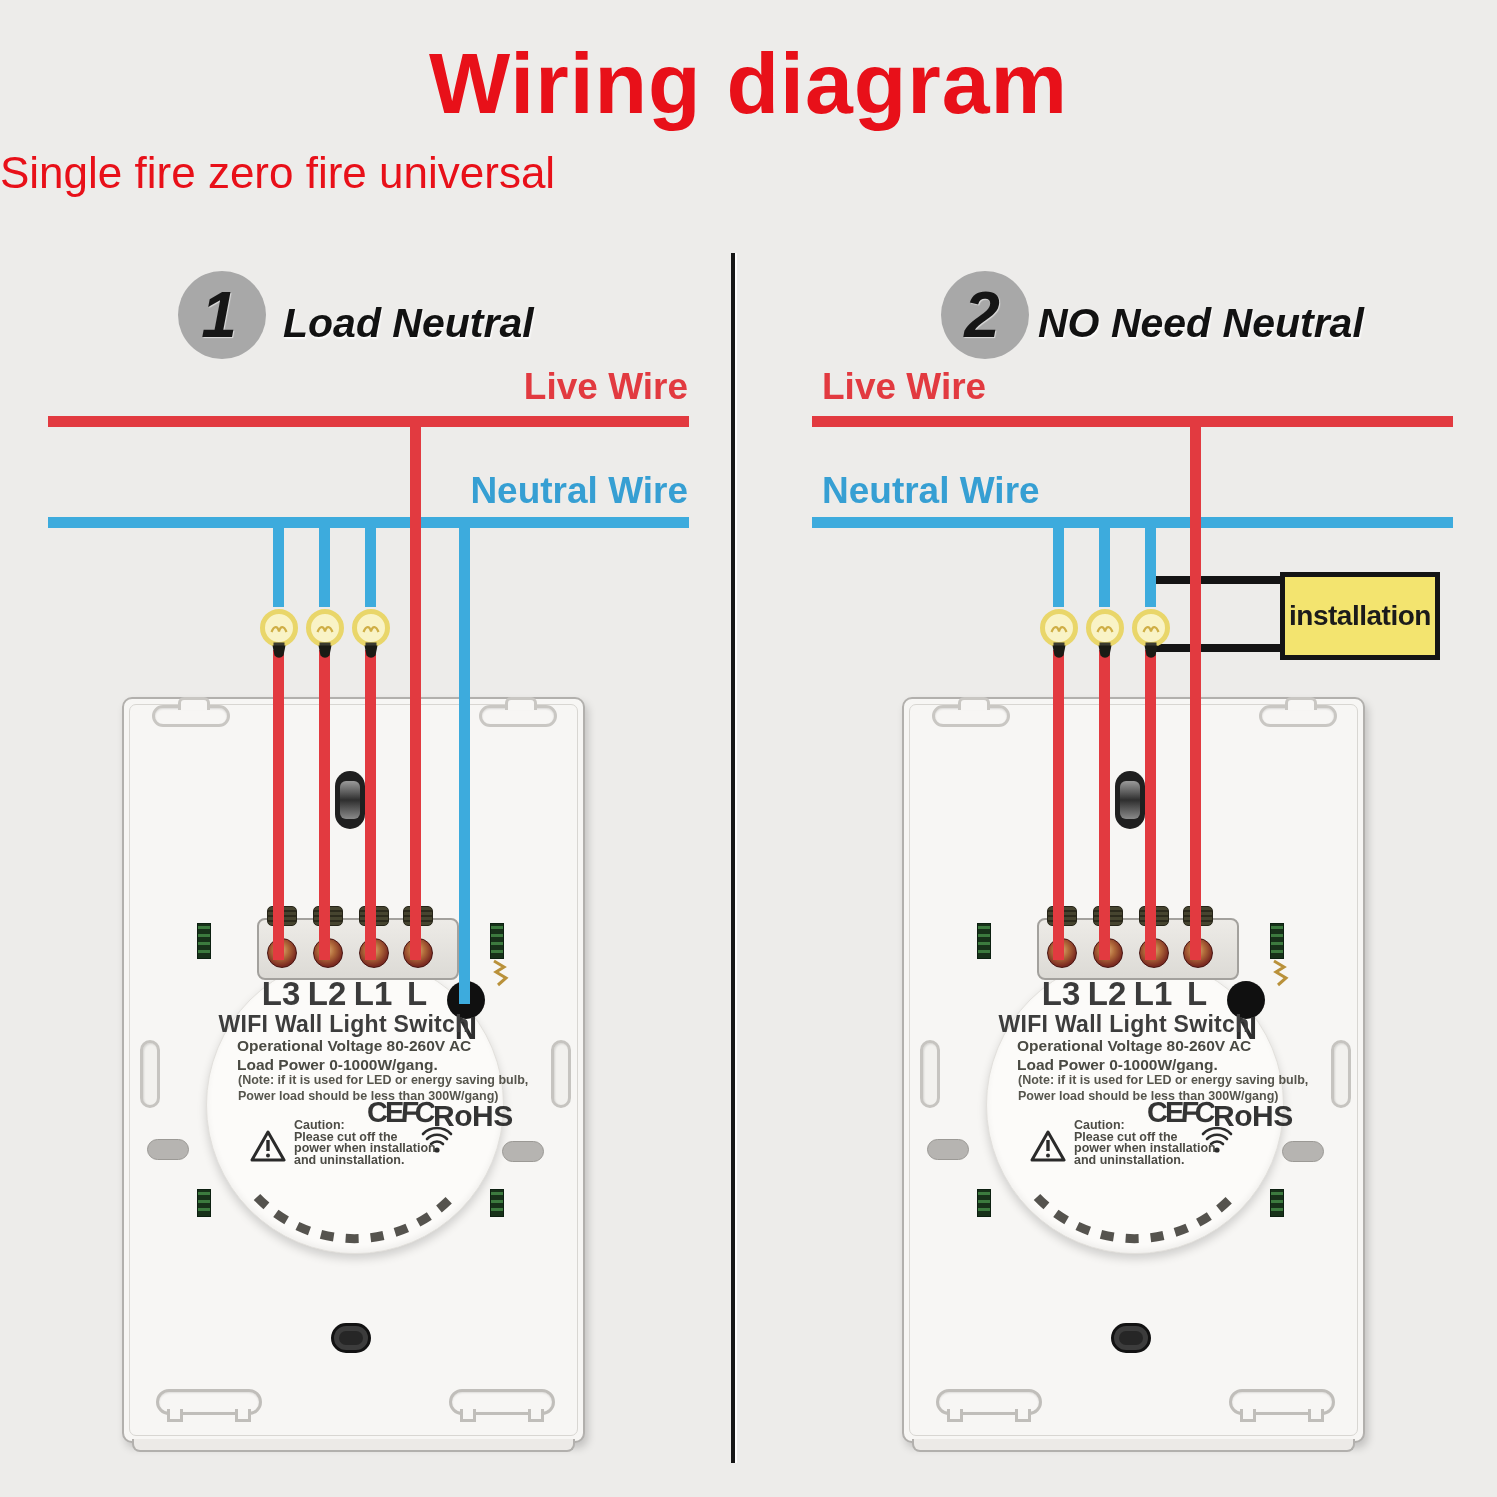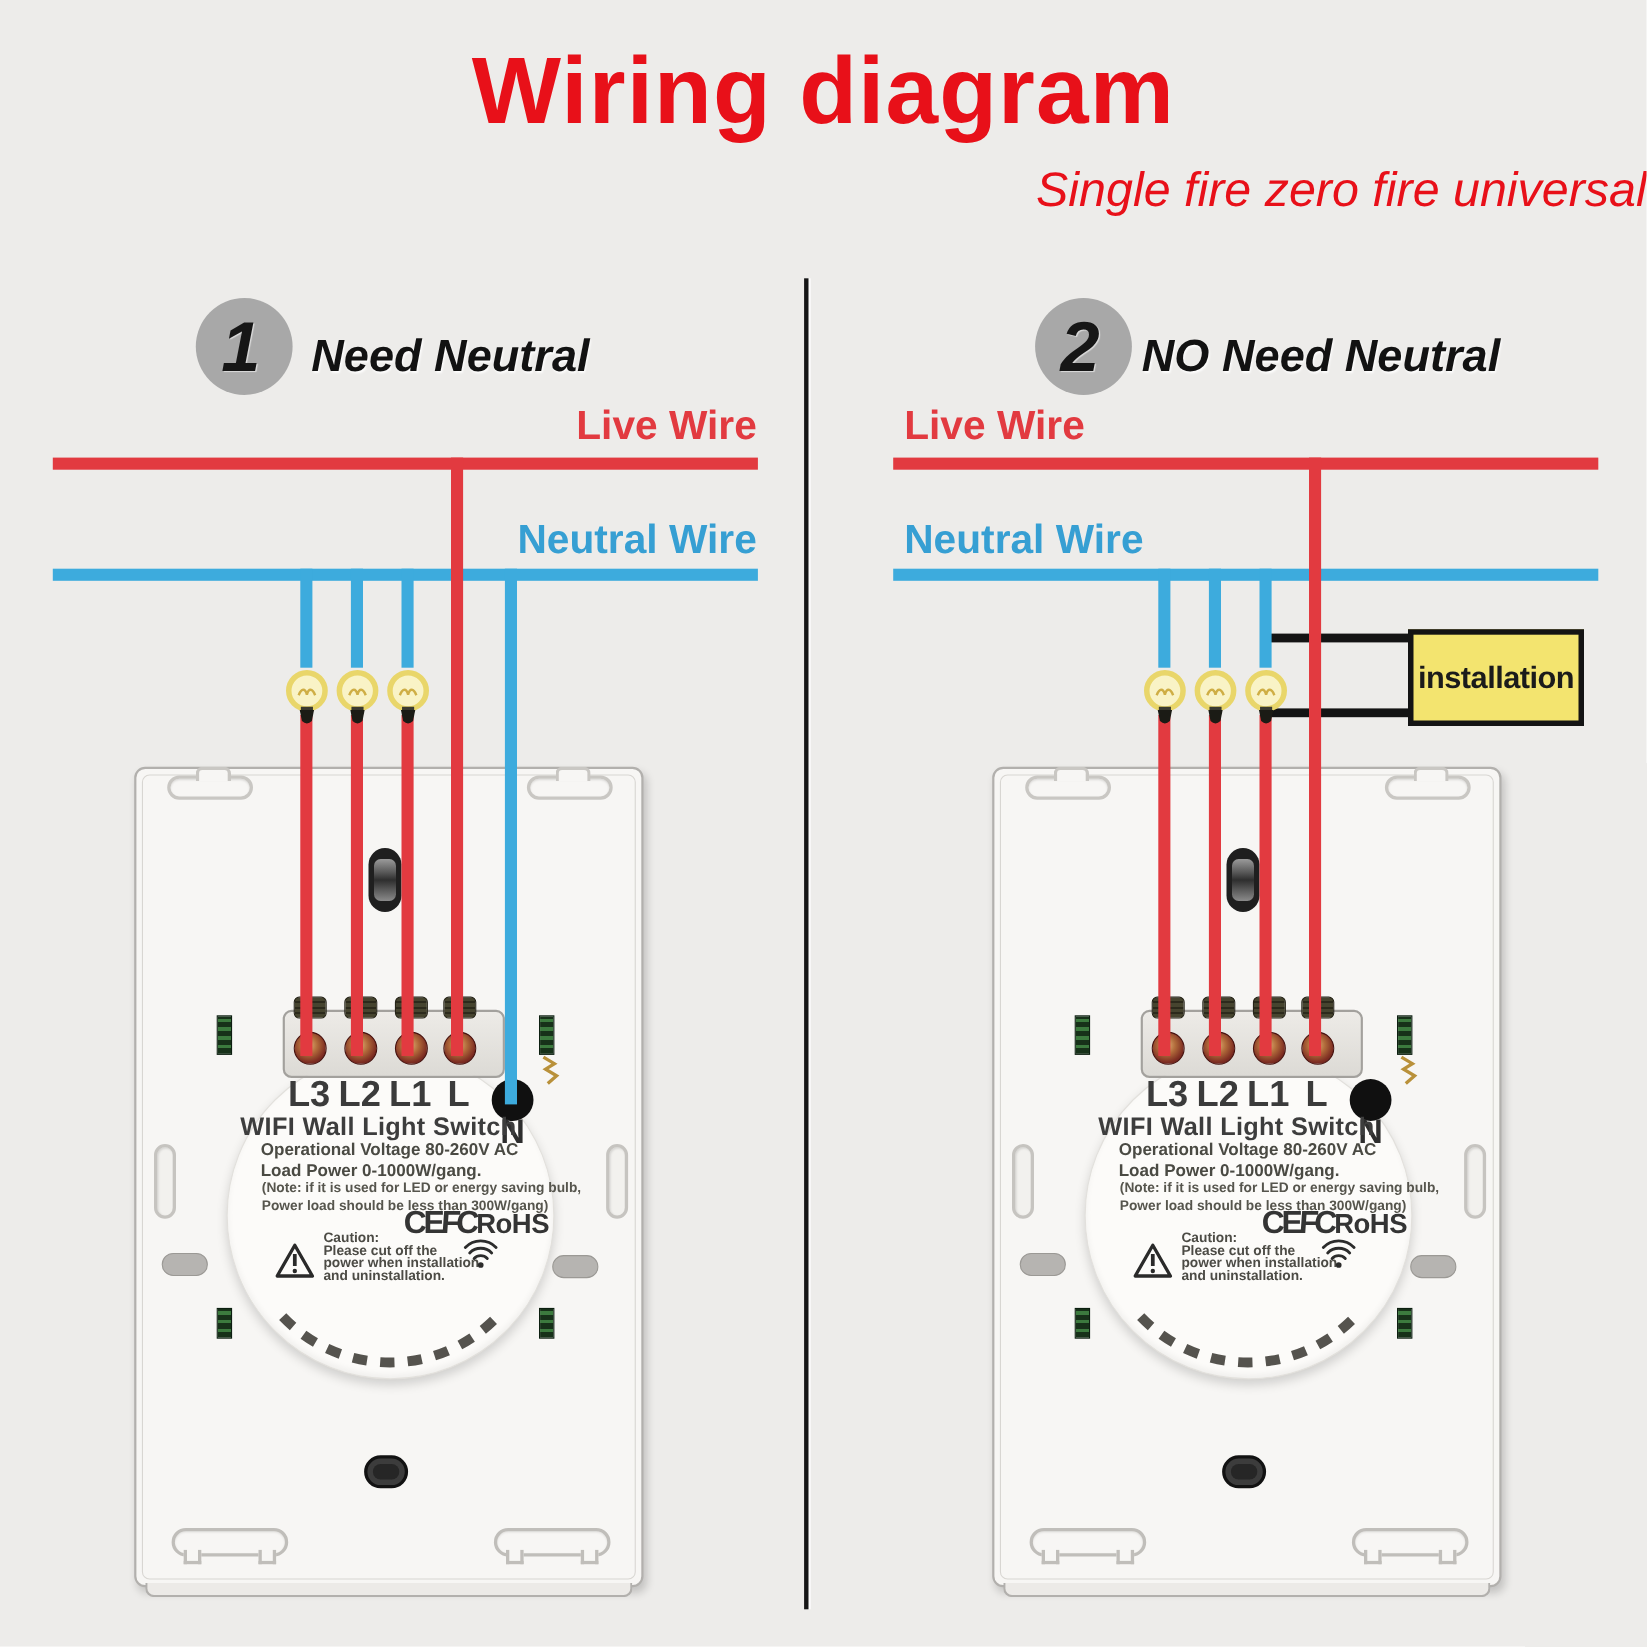--- a/index.html
+++ b/index.html
@@ -10,24 +10,23 @@
   }
   .abs{position:absolute;}
 
   
   .title{
     left:0;top:34px;width:100%;text-align:center;
     font-size:86px;font-weight:700;letter-spacing:1px;
     color:var(--title-red,#e81019);
   }
   .subtitle{
-    left:0;top:148px;width:100%;text-align:right;
+    left:0;top:148px;width:100%;text-align:left;
     font-size:44px;font-weight:400;
     color:var(--title-red,#e81019);
-    font-style:italic;
   }
   .divider{
     left:731px;top:253px;width:4px;height:1210px;background:#161616;
     box-shadow:2px 0 0 rgba(255,255,255,.85);
   }
 
   
   .badge{
     width:88px;height:88px;border-radius:50%;
     background:var(--badge-gray,#a8a8a8);
@@ -136,21 +135,21 @@
   }
   .spec{
     position:absolute;left:113px;font-size:15.5px;font-weight:700;color:#4a4a43;white-space:nowrap;
   }
   .note{
     position:absolute;left:114px;font-size:12.5px;font-weight:700;color:#56554d;white-space:nowrap;
   }
   .cert{position:absolute;font-weight:700;color:#343434;white-space:nowrap;}
   .cert.ce{left:243px;top:397px;font-size:29px;letter-spacing:-3px;}
   .cert.fcc{left:277px;top:397px;font-size:29px;letter-spacing:-4px;transform:skewX(-4deg);}
-  .cert.rohs{left:309px;top:400px;font-size:25px;letter-spacing:-0.5px;}
+  .cert.rohs{left:309px;top:400px;font-size:30px;letter-spacing:-0.5px;}
   .caution{
     position:absolute;left:170px;top:421px;
     font-size:12.5px;font-weight:700;color:#4c4b45;line-height:11.5px;white-space:nowrap;
   }
   .vslot{
     position:absolute;width:20px;height:68px;box-sizing:border-box;
     border:3px solid #c6c4c0;border-radius:10px;background:#f2f1ee;
     box-shadow:inset 1px 1px 2px rgba(0,0,0,.12);
   }
   .gpill{
@@ -188,21 +187,21 @@
 <body>
 
 <div class="canvas">
 
   <div class="abs title">Wiring diagram</div>
   <div class="abs subtitle">Single fire zero fire universal</div>
   <div class="abs divider"></div>
 
   <div>
     <div class="abs badge" style="left:178px;top:271px;">1</div>
-    <div class="abs heading" style="left:283px;top:300px;">Need Neutral</div>
+    <div class="abs heading" style="left:283px;top:300px;">Load Neutral</div>
 
     <div class="abs wire-label live" style="left:400px;top:366px;width:288px;text-align:right;">Live Wire</div>
     <div class="abs wire-label neutral" style="left:400px;top:470px;width:288px;text-align:right;">Neutral Wire</div>
 
     <div class="wire red z20" style="left:48px;top:416px;width:641px;height:11px;"></div>
     <div class="wire blue z20" style="left:48px;top:517px;width:641px;height:11px;"></div>
     <div class="wire red z20" style="left:410px;top:416px;width:11px;height:544px;"></div>
     <div class="wire blue z20" style="left:273px;top:517px;width:11px;height:90px;"></div>
     <div class="wire blue z20" style="left:319px;top:517px;width:11px;height:90px;"></div>
     <div class="wire blue z20" style="left:365px;top:517px;width:11px;height:90px;"></div>

